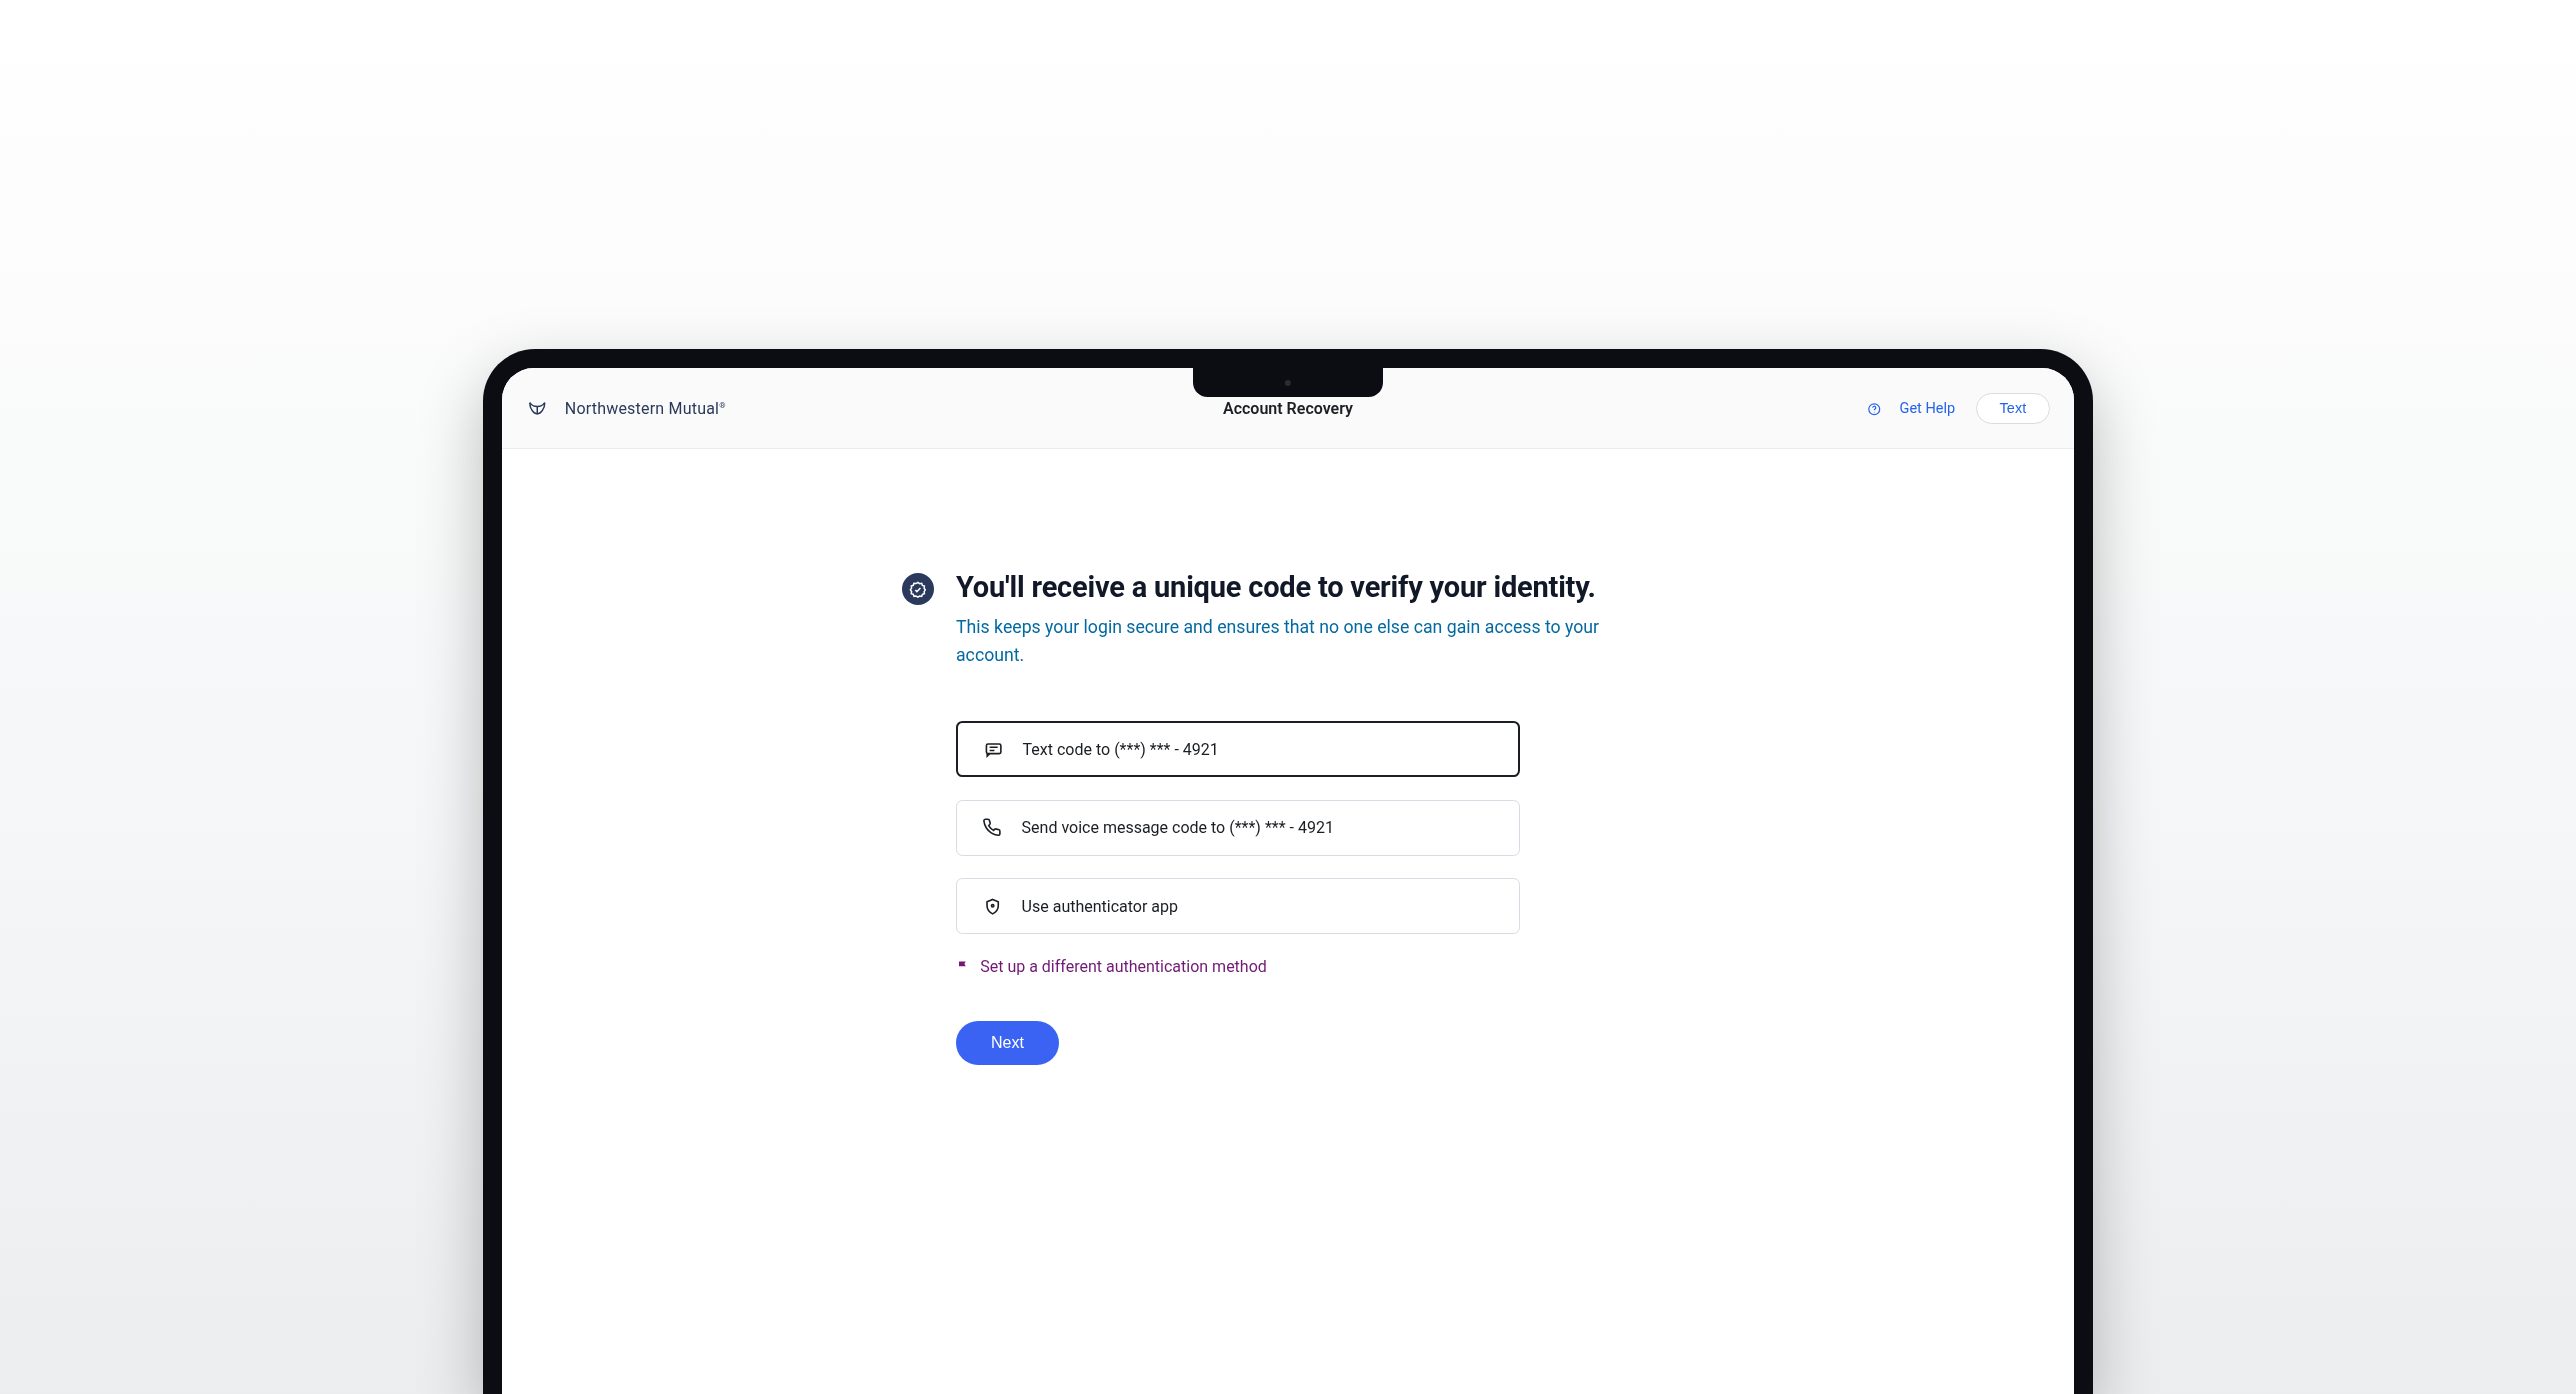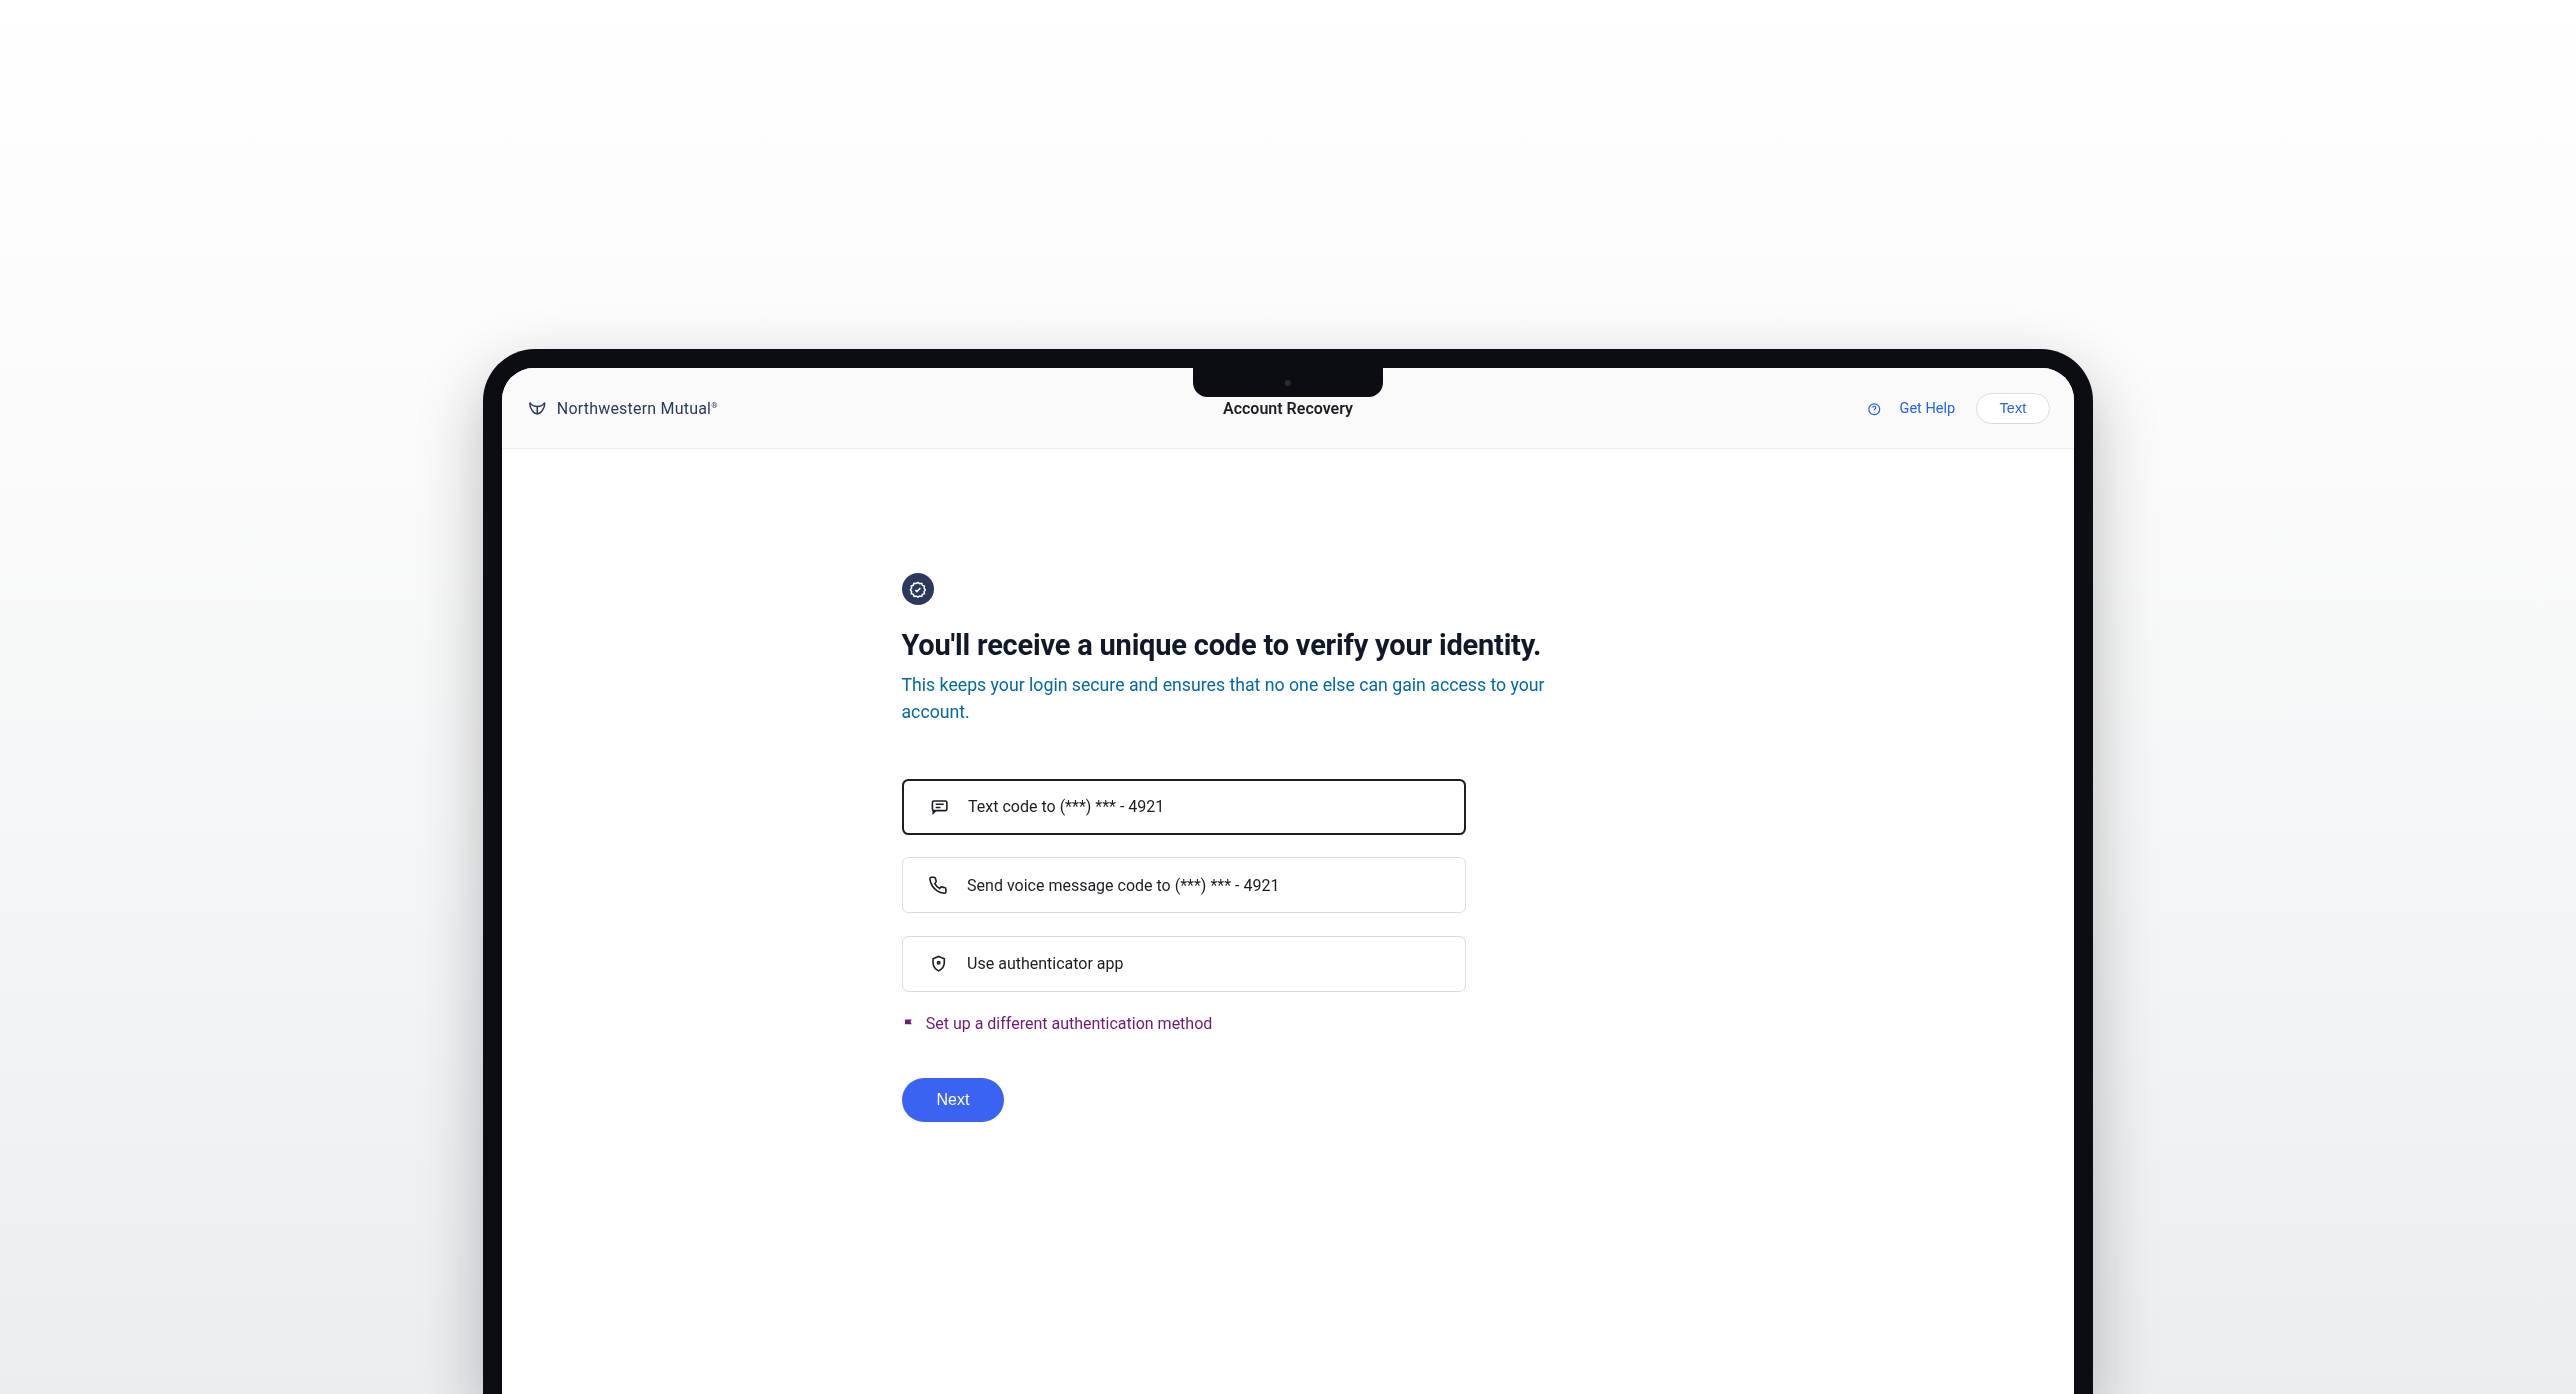--- a/index.html
+++ b/index.html
@@ -64,21 +64,21 @@
 .header {
   height: 81px;
   background: #fafafa;
   border-bottom: 0.8px solid #ececec;
   display: flex;
   align-items: center;
   justify-content: space-between;
   padding: 0 24px;
 }
 .brand {
-  display: flex; align-items: center; gap: 8px;
+  display: flex; align-items: center; gap: 16px;
   color: #26365a;
 }
 .brand svg { width: 22.5px; height: 22.5px; }
 .brand-text {
   font-size: 16px; letter-spacing: 0.2px; color: #2b3a5c;
   font-weight: 400;
 }
 .brand-text .reg { font-size: 8px; vertical-align: super; }
 .header-title {
   position: absolute; left: 0; right: 0;
@@ -98,21 +98,21 @@
   padding: 6.4px 22.5px; font-size: 14.5px; cursor: pointer;
 }
 
 
 .content {
   flex: 1; background: #fff;
   display: flex; justify-content: center;
   padding-top: 121px;
 }
 .panel { width: 773px; }
-.title-row { display: flex; gap: 22.5px; align-items: flex-start; flex-direction: column; }
+.title-row { display: flex; gap: 22.5px; align-items: flex-start; }
 .title-icon {
   width: 32px; height: 32px; border-radius: 50%;
   background: #2b3a5c; color: #fff;
   display: flex; align-items: center; justify-content: center;
   flex-shrink: 0; margin-top: 3.2px;
 }
 .title-icon svg { width: 17.7px; height: 17.7px; }
 .title-text h1 {
   font-size: 29px; font-weight: 700; color: #111827; letter-spacing: -0.2px;
 }

